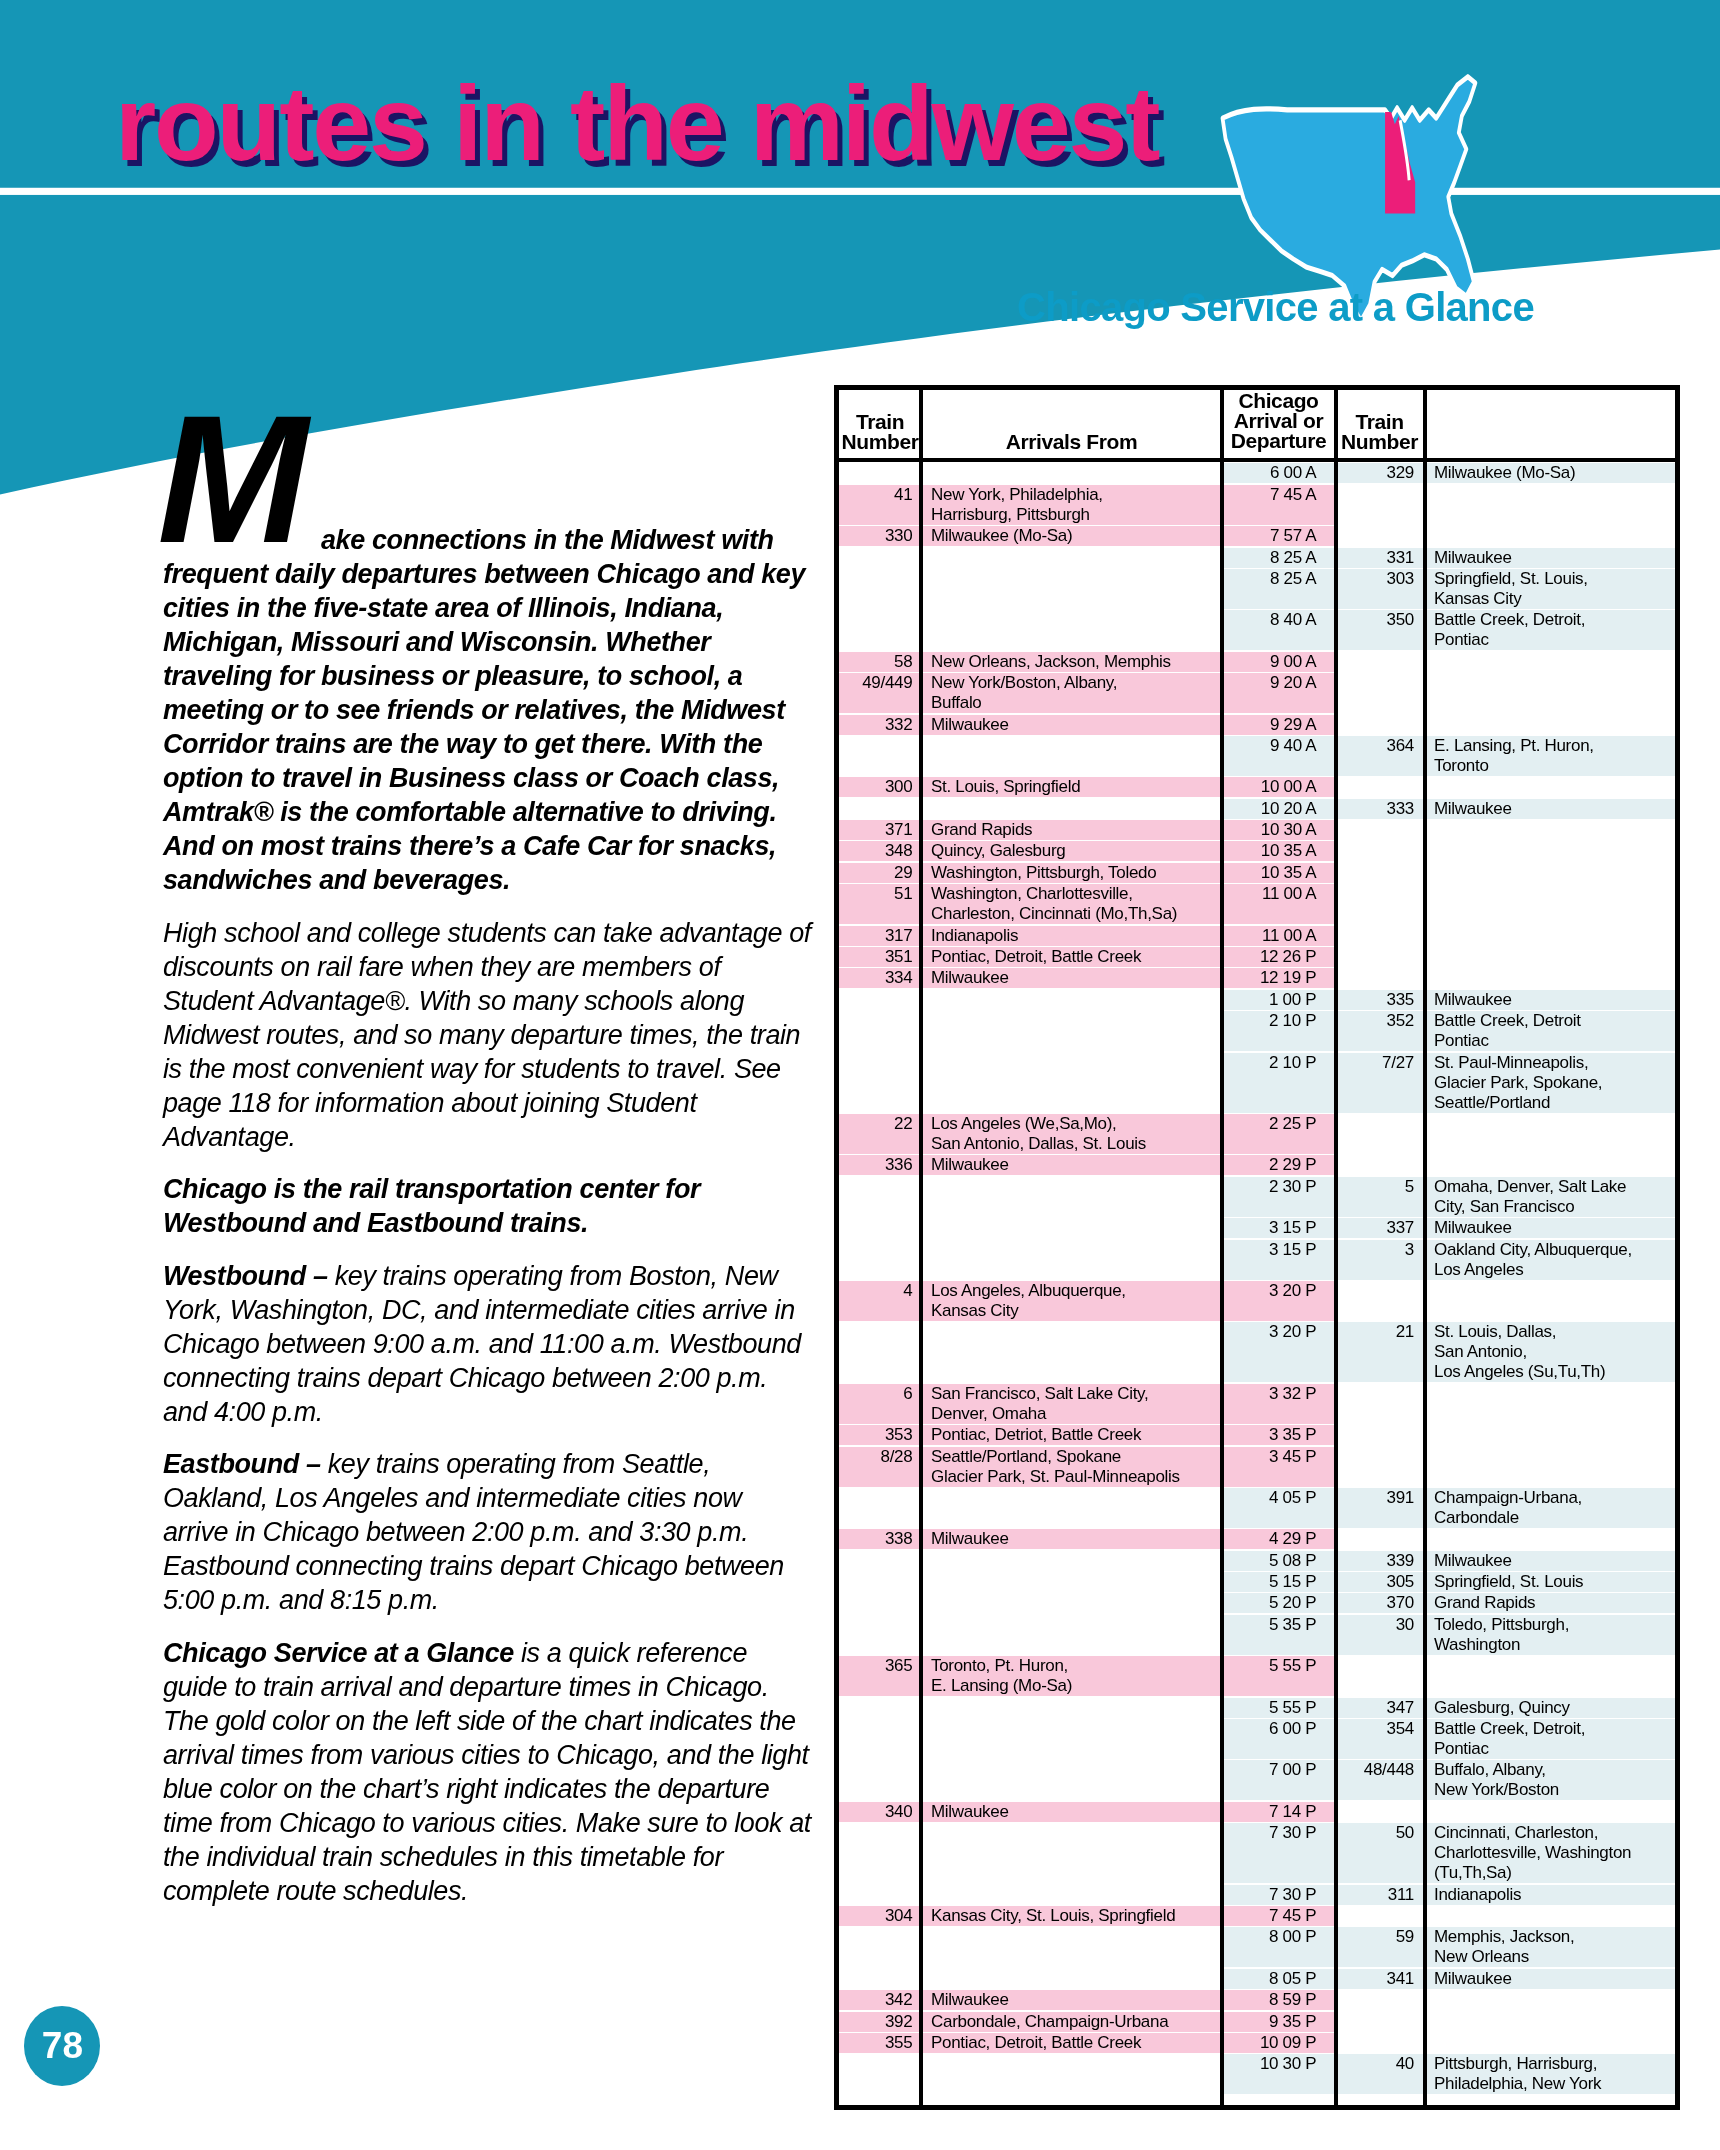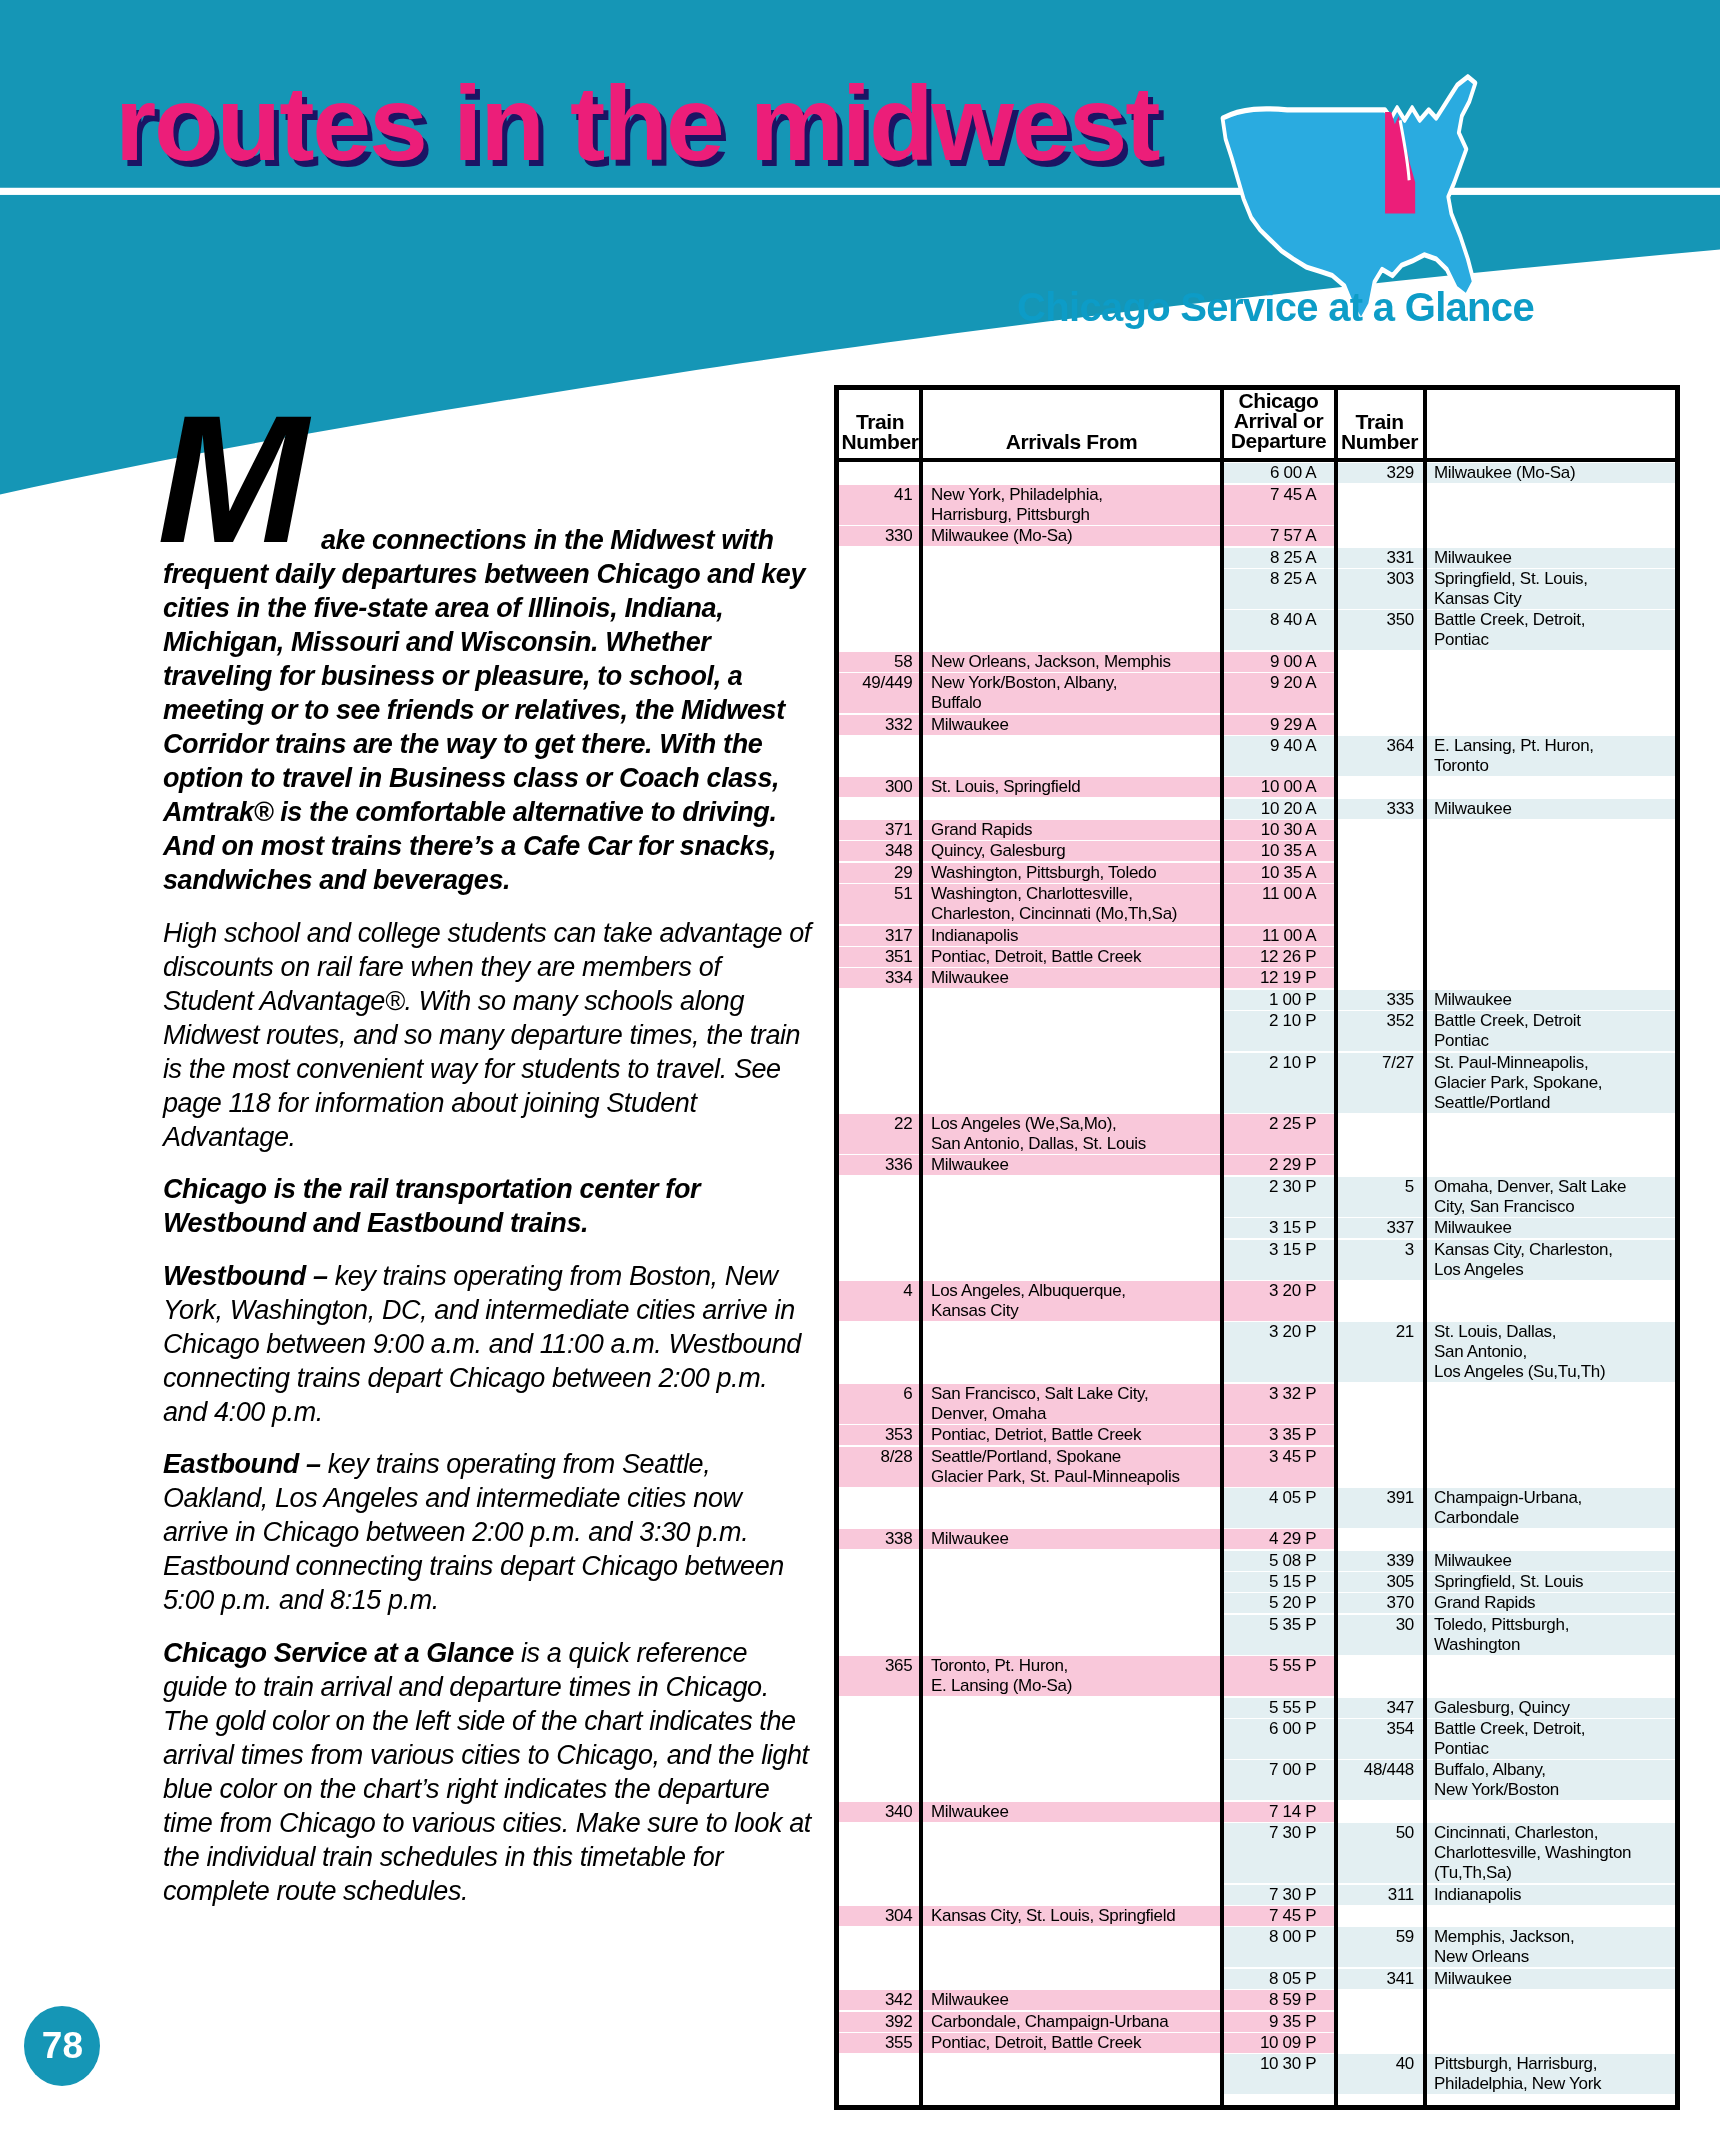--- a/index.html
+++ b/index.html
@@ -287,21 +287,21 @@
           <div class="cell arr-from"></div>
           <div class="cell time">3 15 P</div>
           <div class="cell dep-no">337</div>
           <div class="cell dep-to">Milwaukee</div>
         </div>
         <div class="row blue">
           <div class="cell arr-no"></div>
           <div class="cell arr-from"></div>
           <div class="cell time">3 15 P</div>
           <div class="cell dep-no">3</div>
-          <div class="cell dep-to">Kansas City, Charleston,
+          <div class="cell dep-to">Oakland City, Albuquerque,
 Los Angeles</div>
         </div>
         <div class="row pink">
           <div class="cell arr-no">4</div>
           <div class="cell arr-from">Los Angeles, Albuquerque,
 Kansas City</div>
           <div class="cell time">3 20 P</div>
           <div class="cell dep-no"></div>
           <div class="cell dep-to"></div>
         </div>

